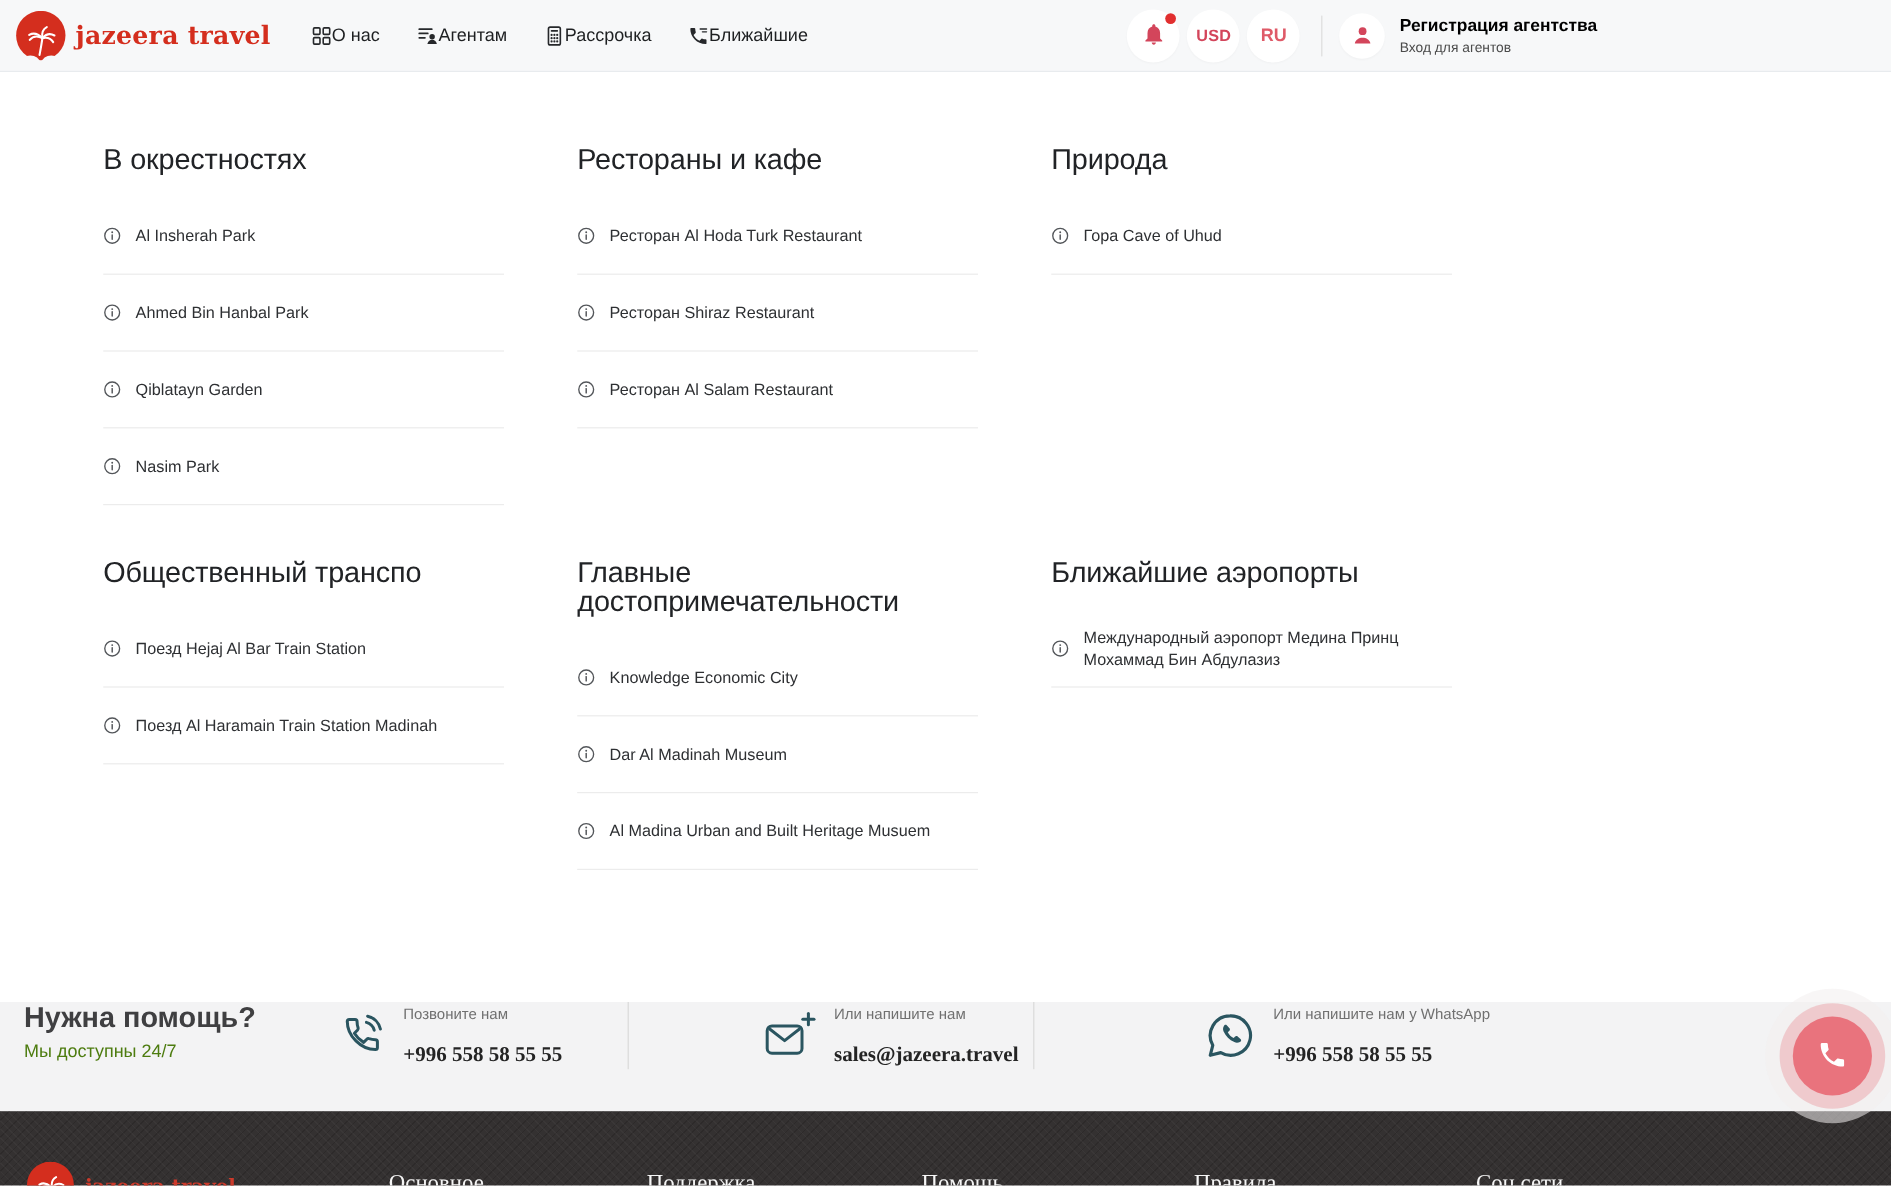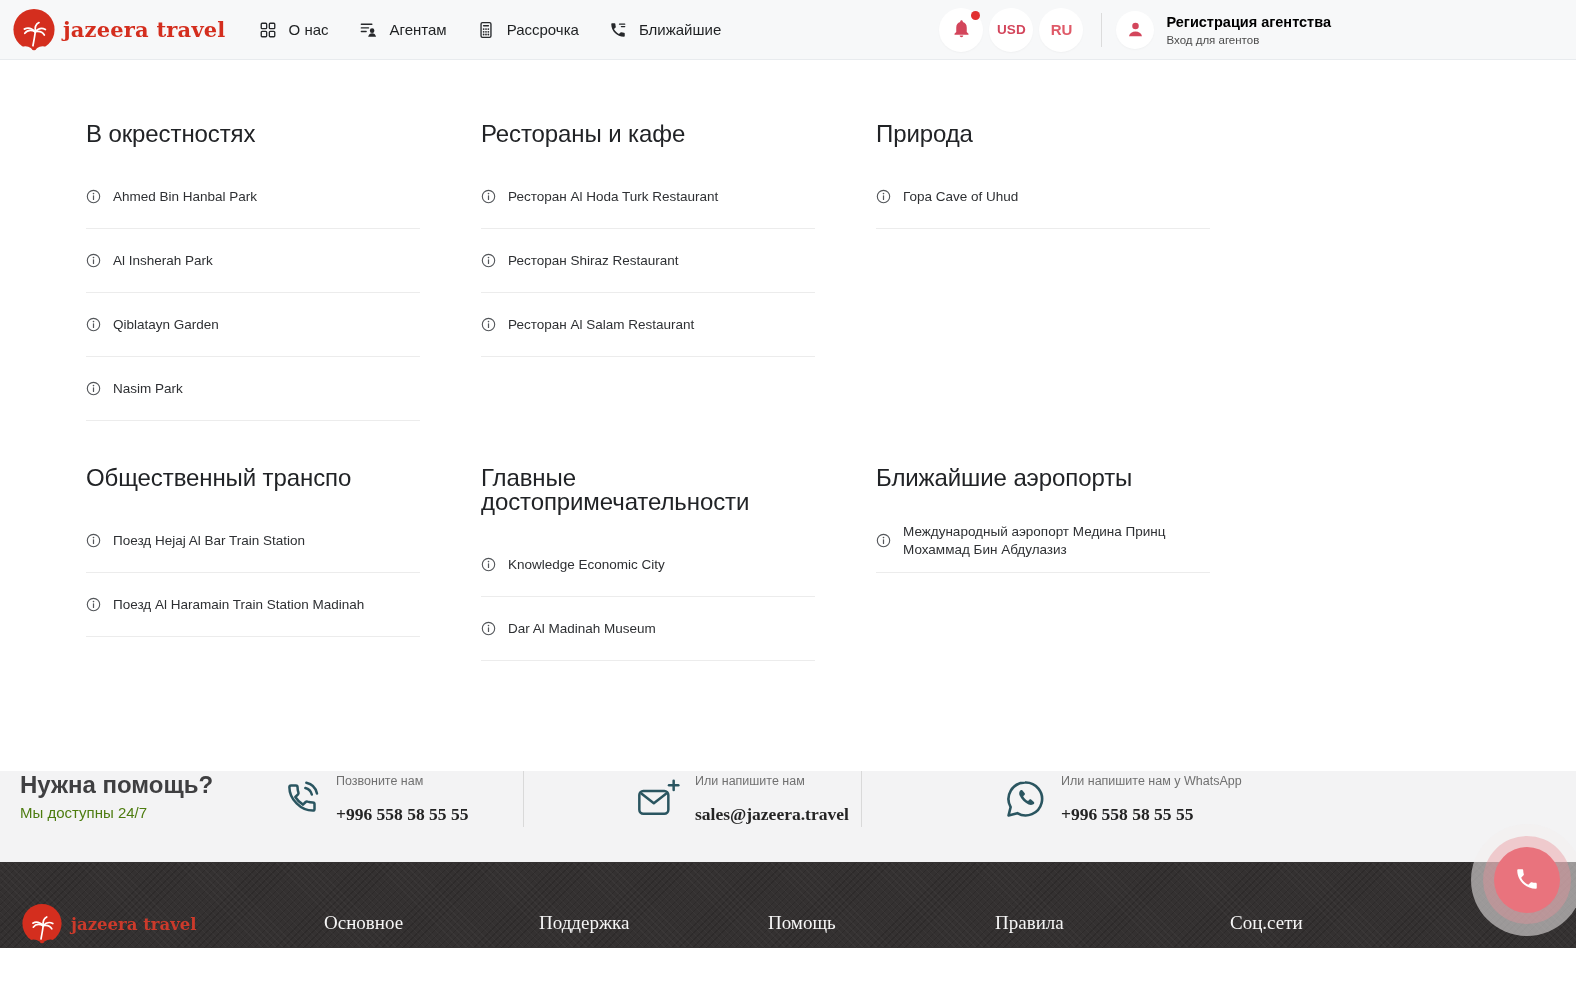--- a/index.html
+++ b/index.html
@@ -15,21 +15,21 @@
     height:60px; background:#f7f8f9; border-bottom:1px solid #e8ebee;
     display:flex; align-items:center; padding-left:13px;
   }
   .brand { display:flex; align-items:center; gap:8px; }
   .logo-mark { width:42px; height:42px; display:block; }
   .brand-text {
     font-family:"DejaVu Serif", serif; font-weight:700; font-size:21px;
     color:var(--accent,#d42e1e); letter-spacing:.2px; white-space:nowrap;
   }
   nav.main-nav { display:flex; align-items:center; gap:30px; margin-left:33px; }
-  .nav-item { display:flex; align-items:center; gap:12px; font-size:15px; font-weight:500; color:#1e2022; white-space:nowrap; }
+  .nav-item { display:flex; align-items:center; gap:0; font-size:15px; font-weight:500; color:#1e2022; white-space:nowrap; }
   .nav-item svg { display:block; }
 
   .header-right { display:flex; align-items:center; margin-left:auto; margin-right:245px; }
   .circle-btn {
     width:44px; height:44px; border-radius:50%; background:#fff; border:none;
     display:flex; align-items:center; justify-content:center; position:relative; margin-left:6px;
     box-shadow:0 1px 2px rgba(0,0,0,.03);
   }
   .circle-btn .cur { font-size:13.5px; font-weight:700; color:#d3455b; letter-spacing:.2px; }
   .circle-btn .lang { font-size:15px; font-weight:700; color:#df5a68; }
@@ -219,40 +219,40 @@
       <section class="poi-section" data-interactable="false">
         <h3 class="sec-title" data-interactable="false">В окрестностях</h3>
         <div class="poi-row" data-interactable="true">
           <span class="info-ic" data-interactable="false">
             <svg width="15" height="15" viewBox="0 0 16 16">
               <circle cx="8" cy="8" r="6.6" fill="none" stroke="#53565a" stroke-width="1.2"></circle>
               <circle cx="8" cy="4.9" r=".85" fill="#53565a"></circle>
               <path d="M8 7.3v3.8" stroke="#53565a" stroke-width="1.3" stroke-linecap="round"></path>
             </svg>
           </span>
+          <span class="poi-label" data-interactable="false">Al Insherah Park</span>
+        </div>
+        <div class="poi-row" data-interactable="true">
+          <span class="info-ic" data-interactable="false">
+            <svg width="15" height="15" viewBox="0 0 16 16">
+              <circle cx="8" cy="8" r="6.6" fill="none" stroke="#53565a" stroke-width="1.2"></circle>
+              <circle cx="8" cy="4.9" r=".85" fill="#53565a"></circle>
+              <path d="M8 7.3v3.8" stroke="#53565a" stroke-width="1.3" stroke-linecap="round"></path>
+            </svg>
+          </span>
           <span class="poi-label" data-interactable="false">Ahmed Bin Hanbal Park</span>
         </div>
         <div class="poi-row" data-interactable="true">
           <span class="info-ic" data-interactable="false">
             <svg width="15" height="15" viewBox="0 0 16 16">
               <circle cx="8" cy="8" r="6.6" fill="none" stroke="#53565a" stroke-width="1.2"></circle>
               <circle cx="8" cy="4.9" r=".85" fill="#53565a"></circle>
               <path d="M8 7.3v3.8" stroke="#53565a" stroke-width="1.3" stroke-linecap="round"></path>
             </svg>
           </span>
-          <span class="poi-label" data-interactable="false">Al Insherah Park</span>
-        </div>
-        <div class="poi-row" data-interactable="true">
-          <span class="info-ic" data-interactable="false">
-            <svg width="15" height="15" viewBox="0 0 16 16">
-              <circle cx="8" cy="8" r="6.6" fill="none" stroke="#53565a" stroke-width="1.2"></circle>
-              <circle cx="8" cy="4.9" r=".85" fill="#53565a"></circle>
-              <path d="M8 7.3v3.8" stroke="#53565a" stroke-width="1.3" stroke-linecap="round"></path>
-            </svg>
-          </span>
           <span class="poi-label" data-interactable="false">Qiblatayn Garden</span>
         </div>
         <div class="poi-row" data-interactable="true">
           <span class="info-ic" data-interactable="false">
             <svg width="15" height="15" viewBox="0 0 16 16">
               <circle cx="8" cy="8" r="6.6" fill="none" stroke="#53565a" stroke-width="1.2"></circle>
               <circle cx="8" cy="4.9" r=".85" fill="#53565a"></circle>
               <path d="M8 7.3v3.8" stroke="#53565a" stroke-width="1.3" stroke-linecap="round"></path>
             </svg>
           </span>
@@ -342,20 +342,30 @@
         </div>
         <div class="poi-row" data-interactable="true">
           <span class="info-ic" data-interactable="false">
             <svg width="15" height="15" viewBox="0 0 16 16">
               <circle cx="8" cy="8" r="6.6" fill="none" stroke="#53565a" stroke-width="1.2"></circle>
               <circle cx="8" cy="4.9" r=".85" fill="#53565a"></circle>
               <path d="M8 7.3v3.8" stroke="#53565a" stroke-width="1.3" stroke-linecap="round"></path>
             </svg>
           </span>
           <span class="poi-label" data-interactable="false">Dar Al Madinah Museum</span>
+        </div>
+        <div class="poi-row" data-interactable="true">
+          <span class="info-ic" data-interactable="false">
+            <svg width="15" height="15" viewBox="0 0 16 16">
+              <circle cx="8" cy="8" r="6.6" fill="none" stroke="#53565a" stroke-width="1.2"></circle>
+              <circle cx="8" cy="4.9" r=".85" fill="#53565a"></circle>
+              <path d="M8 7.3v3.8" stroke="#53565a" stroke-width="1.3" stroke-linecap="round"></path>
+            </svg>
+          </span>
+          <span class="poi-label" data-interactable="false">Al Madina Urban and Built Heritage Musuem</span>
         </div>
       </section>
       <section class="poi-section" data-interactable="false">
         <h3 class="sec-title" data-interactable="false">Ближайшие аэропорты</h3>
         <div class="poi-row" data-interactable="true">
           <span class="info-ic" data-interactable="false">
             <svg width="15" height="15" viewBox="0 0 16 16">
               <circle cx="8" cy="8" r="6.6" fill="none" stroke="#53565a" stroke-width="1.2"></circle>
               <circle cx="8" cy="4.9" r=".85" fill="#53565a"></circle>
               <path d="M8 7.3v3.8" stroke="#53565a" stroke-width="1.3" stroke-linecap="round"></path>

